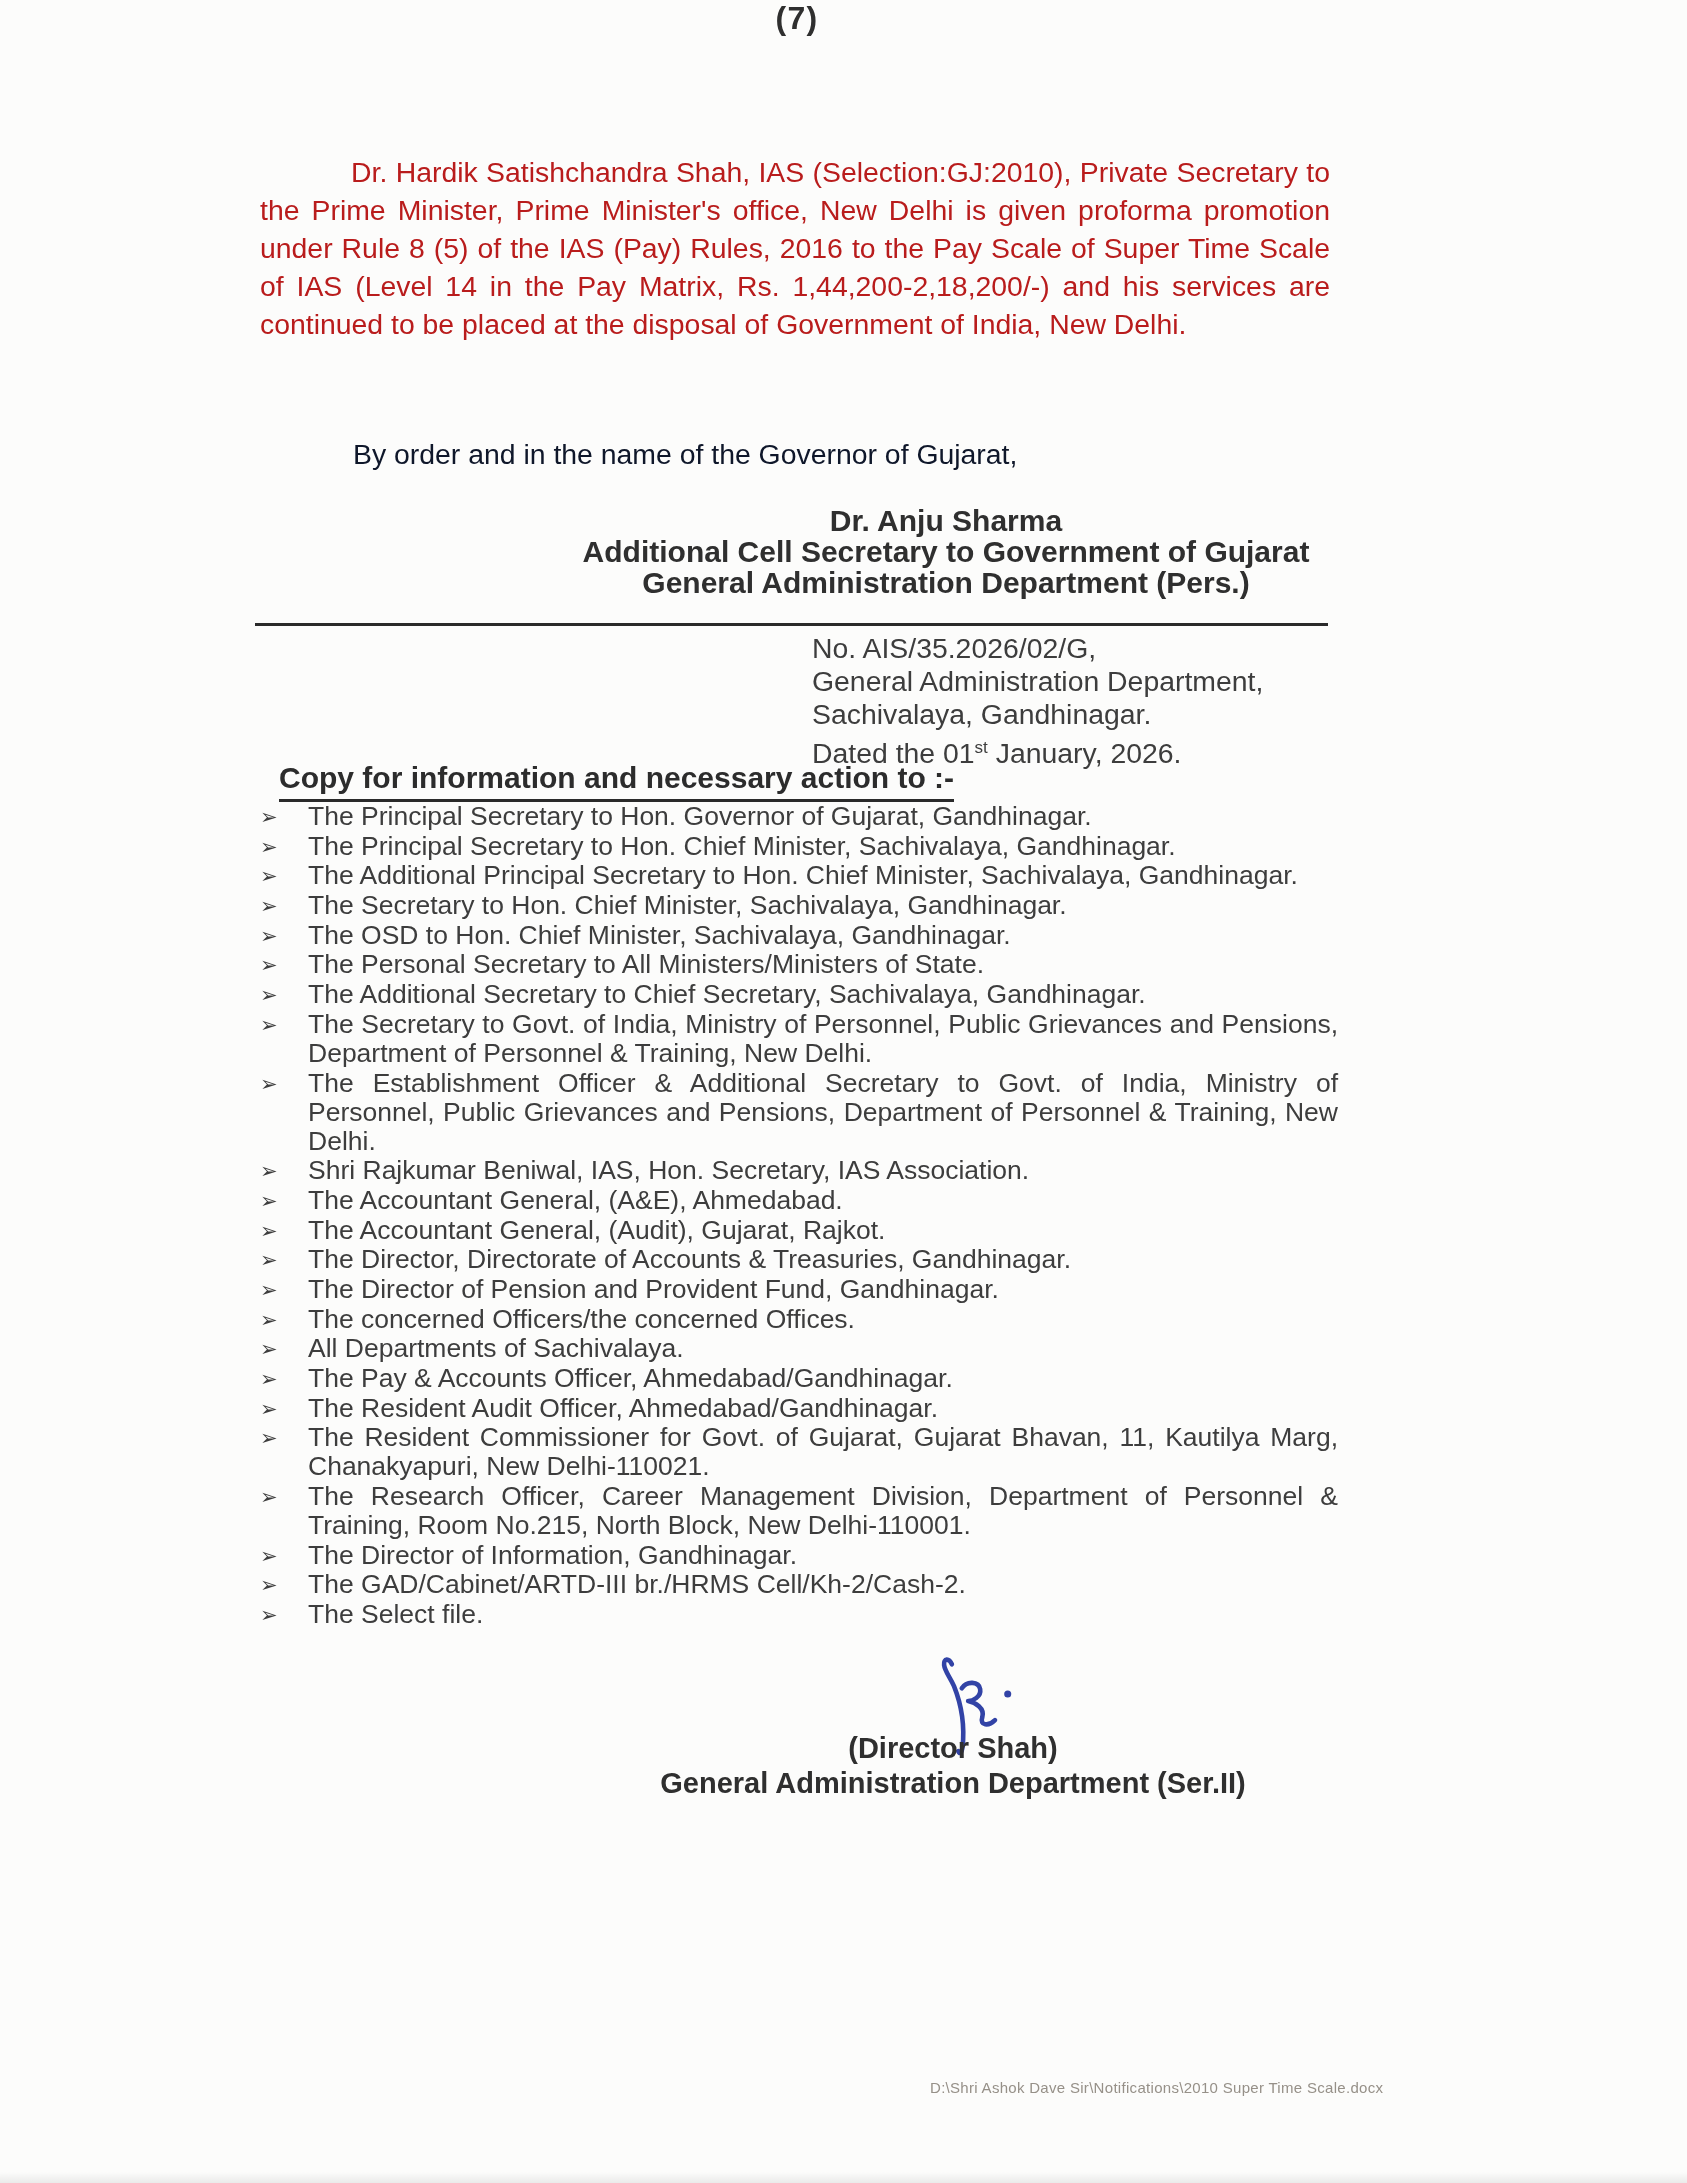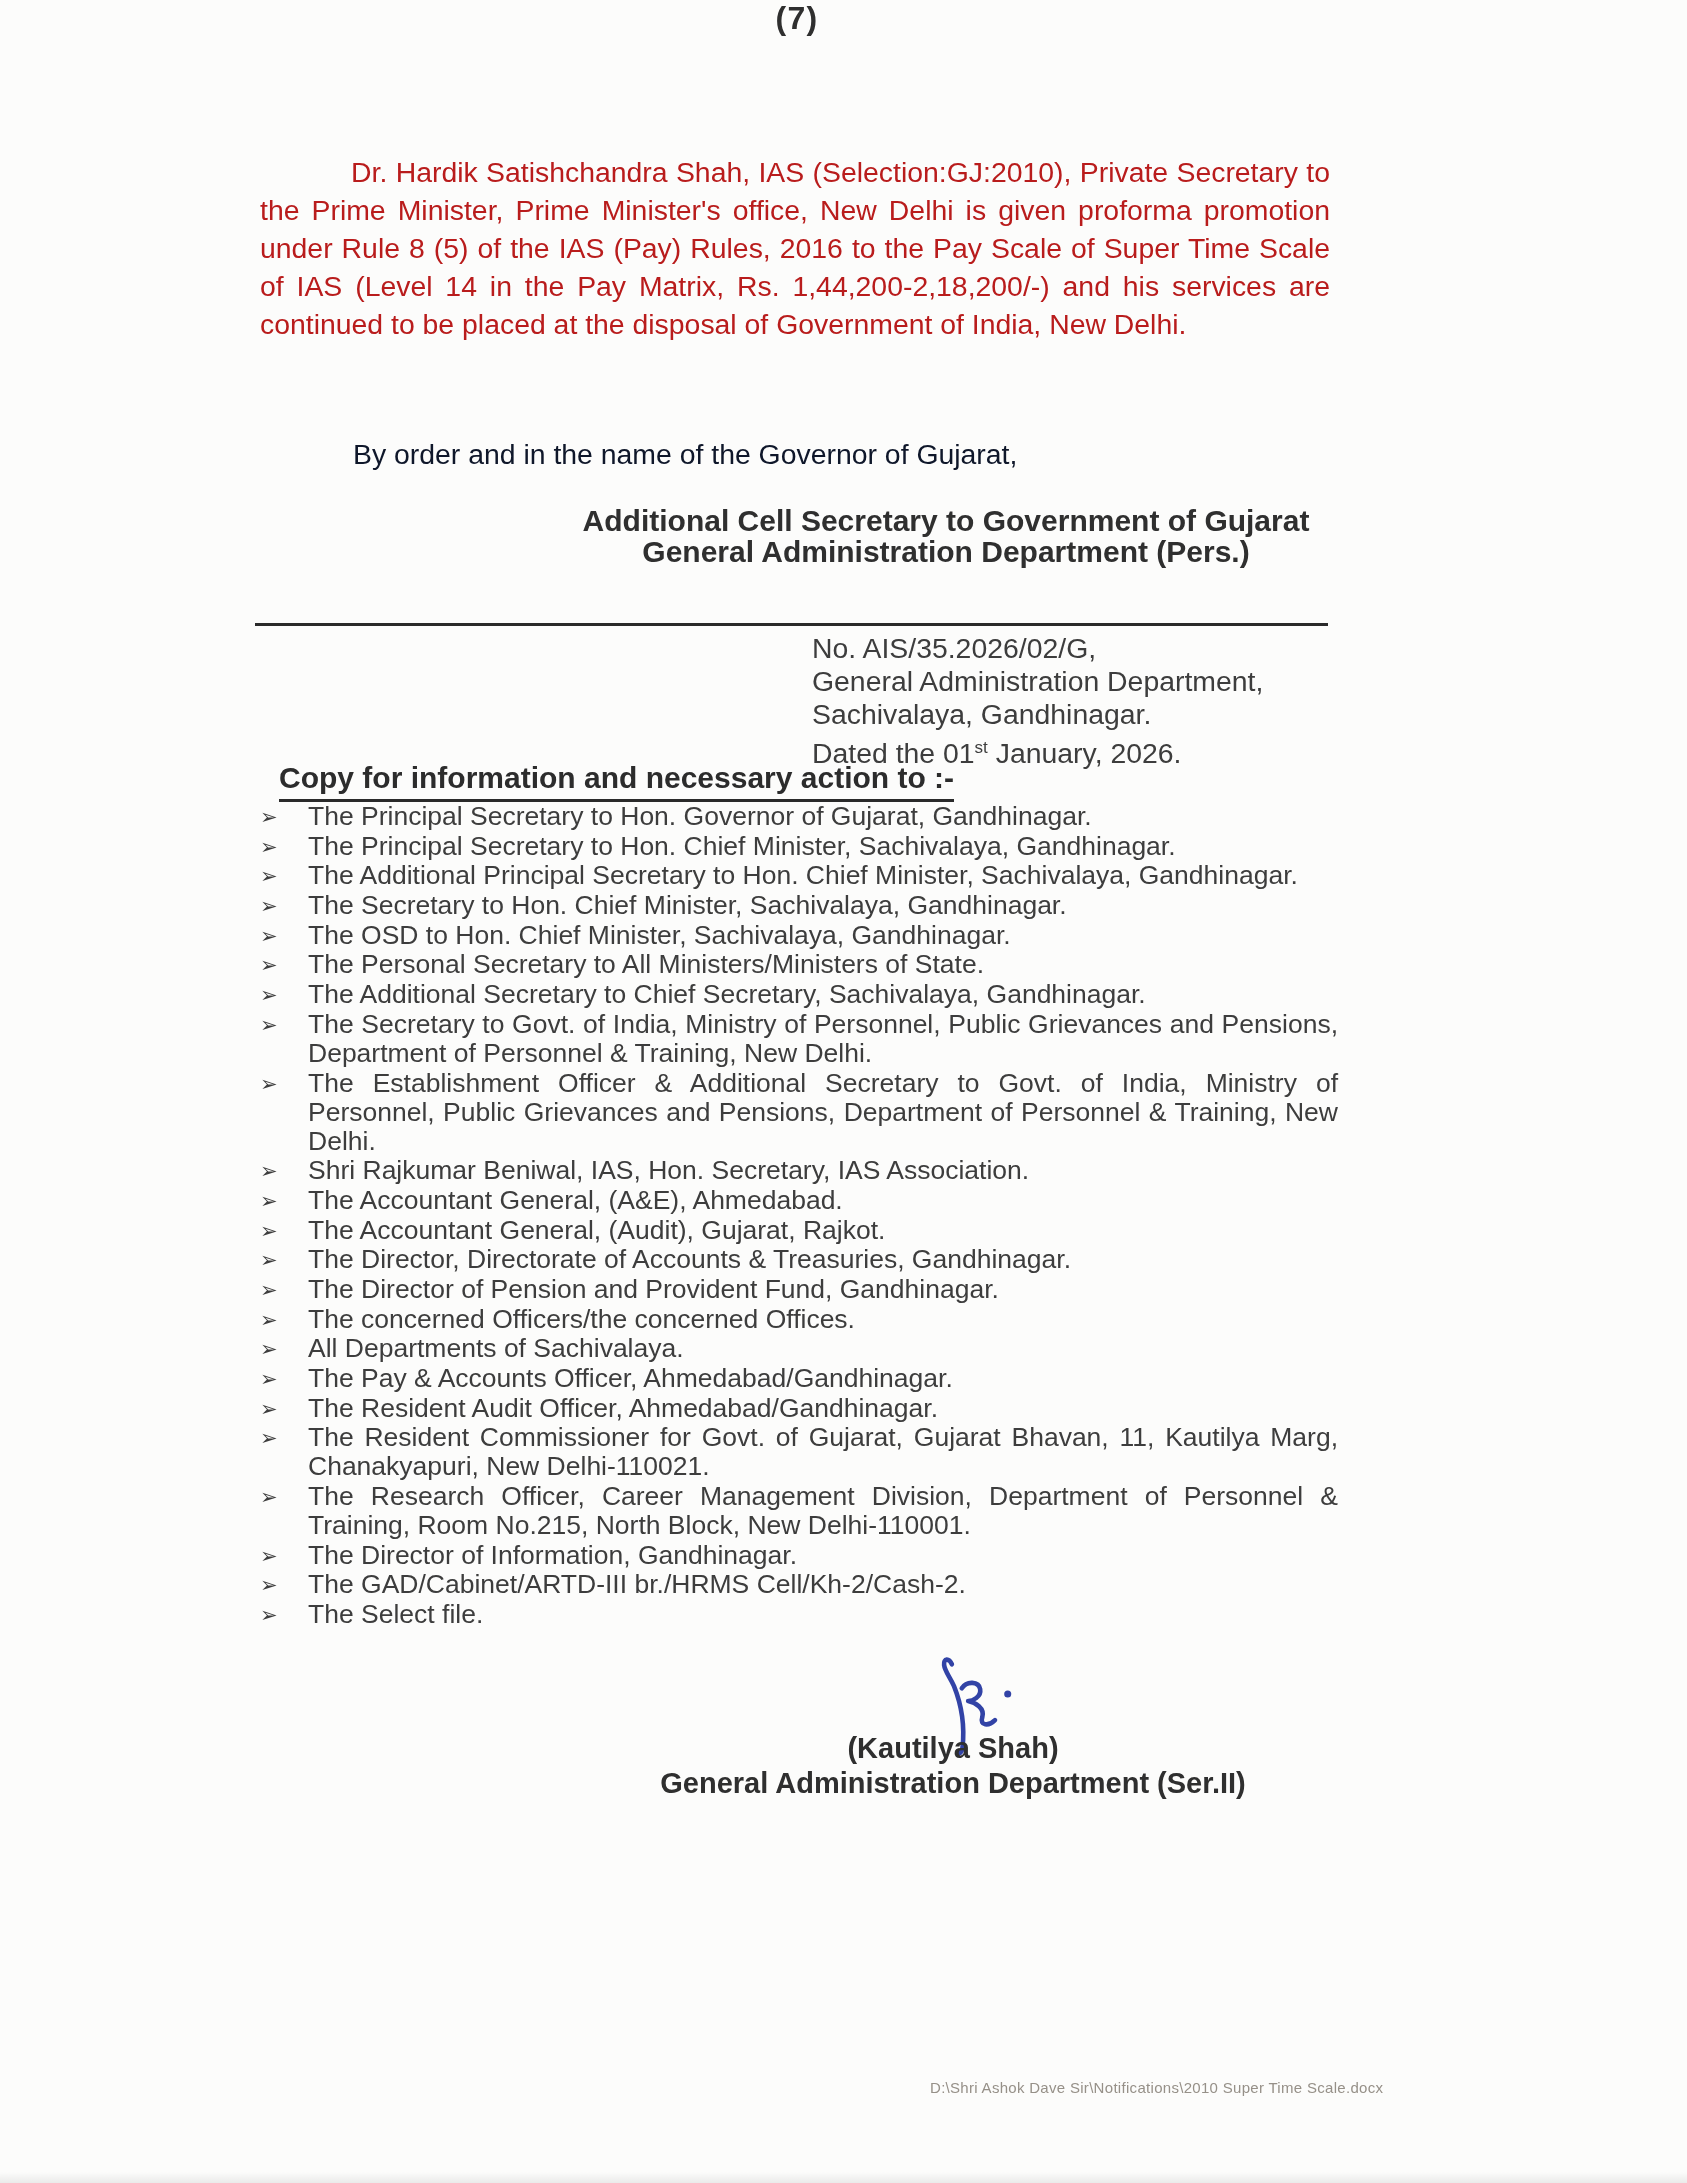--- a/index.html
+++ b/index.html
@@ -93,20 +93,21 @@
 
 <div class="page">
 
   <div class="abs page-number">(7)</div>
 
   <div class="abs body-paragraph">Dr. Hardik Satishchandra Shah, IAS (Selection:GJ:2010), Private Secretary to the Prime Minister, Prime Minister's office, New Delhi is given proforma promotion under Rule 8 (5) of the IAS (Pay) Rules, 2016 to the Pay Scale of Super Time Scale of IAS (Level 14 in the Pay Matrix, Rs. 1,44,200-2,18,200/-) and his services are continued to be placed at the disposal of Government of India, New Delhi.</div>
 
   <div class="abs by-order">By order and in the name of the Governor of Gujarat,</div>
 
   <div class="abs authority-block">
+    <div>Dr. Anju Sharma</div>
     <div>Additional Cell Secretary to Government of Gujarat</div>
     <div>General Administration Department (Pers.)</div>
   </div>
 
   <div class="abs rule"></div>
 
   <div class="abs ref-block">
     <div>No. AIS/35.2026/02/G,</div>
     <div>General Administration Department,</div>
     <div>Sachivalaya, Gandhinagar.</div>
@@ -214,20 +215,20 @@
 
   <svg class="abs signature-mark" viewBox="0 0 140 150">
     <g fill="none" stroke="#3243a6" stroke-width="6.5" stroke-linecap="round" stroke-linejoin="round">
       <path d="M38,16 C34,7 26,7 27,17 C28,26 35,33 41,47 C49,67 57,98 53,134 C52,141 49,144 47,139"></path>
       <path d="M52,50 C59,39 76,40 78,51 C80,62 67,68 61,68 C71,70 85,78 81,91 C77,103 90,104 99,95"></path>
     </g>
     <circle cx="117" cy="58" r="5" fill="#3243a6"></circle>
   </svg>
 
   <div class="abs signature-block">
-    <div>(Kautilya Shah)</div>
+    <div>(Director Shah)</div>
     <div>General Administration Department (Ser.II)</div>
   </div>
 
   <div class="abs footer-path">D:\Shri Ashok Dave Sir\Notifications\2010 Super Time Scale.docx</div>
 
 </div>
 
 
 </body></html>

